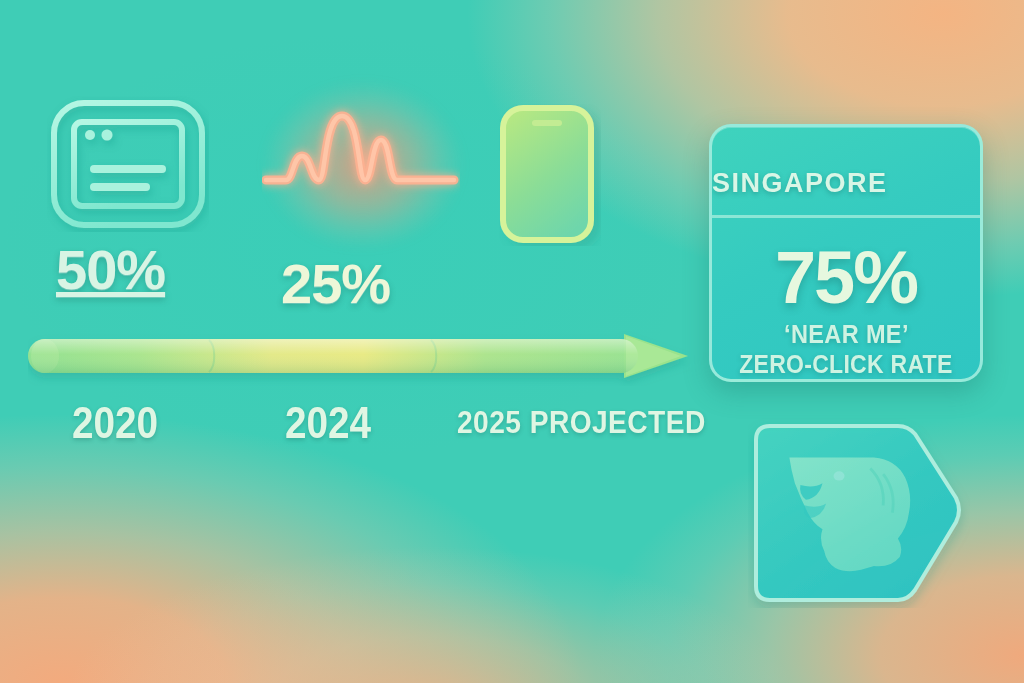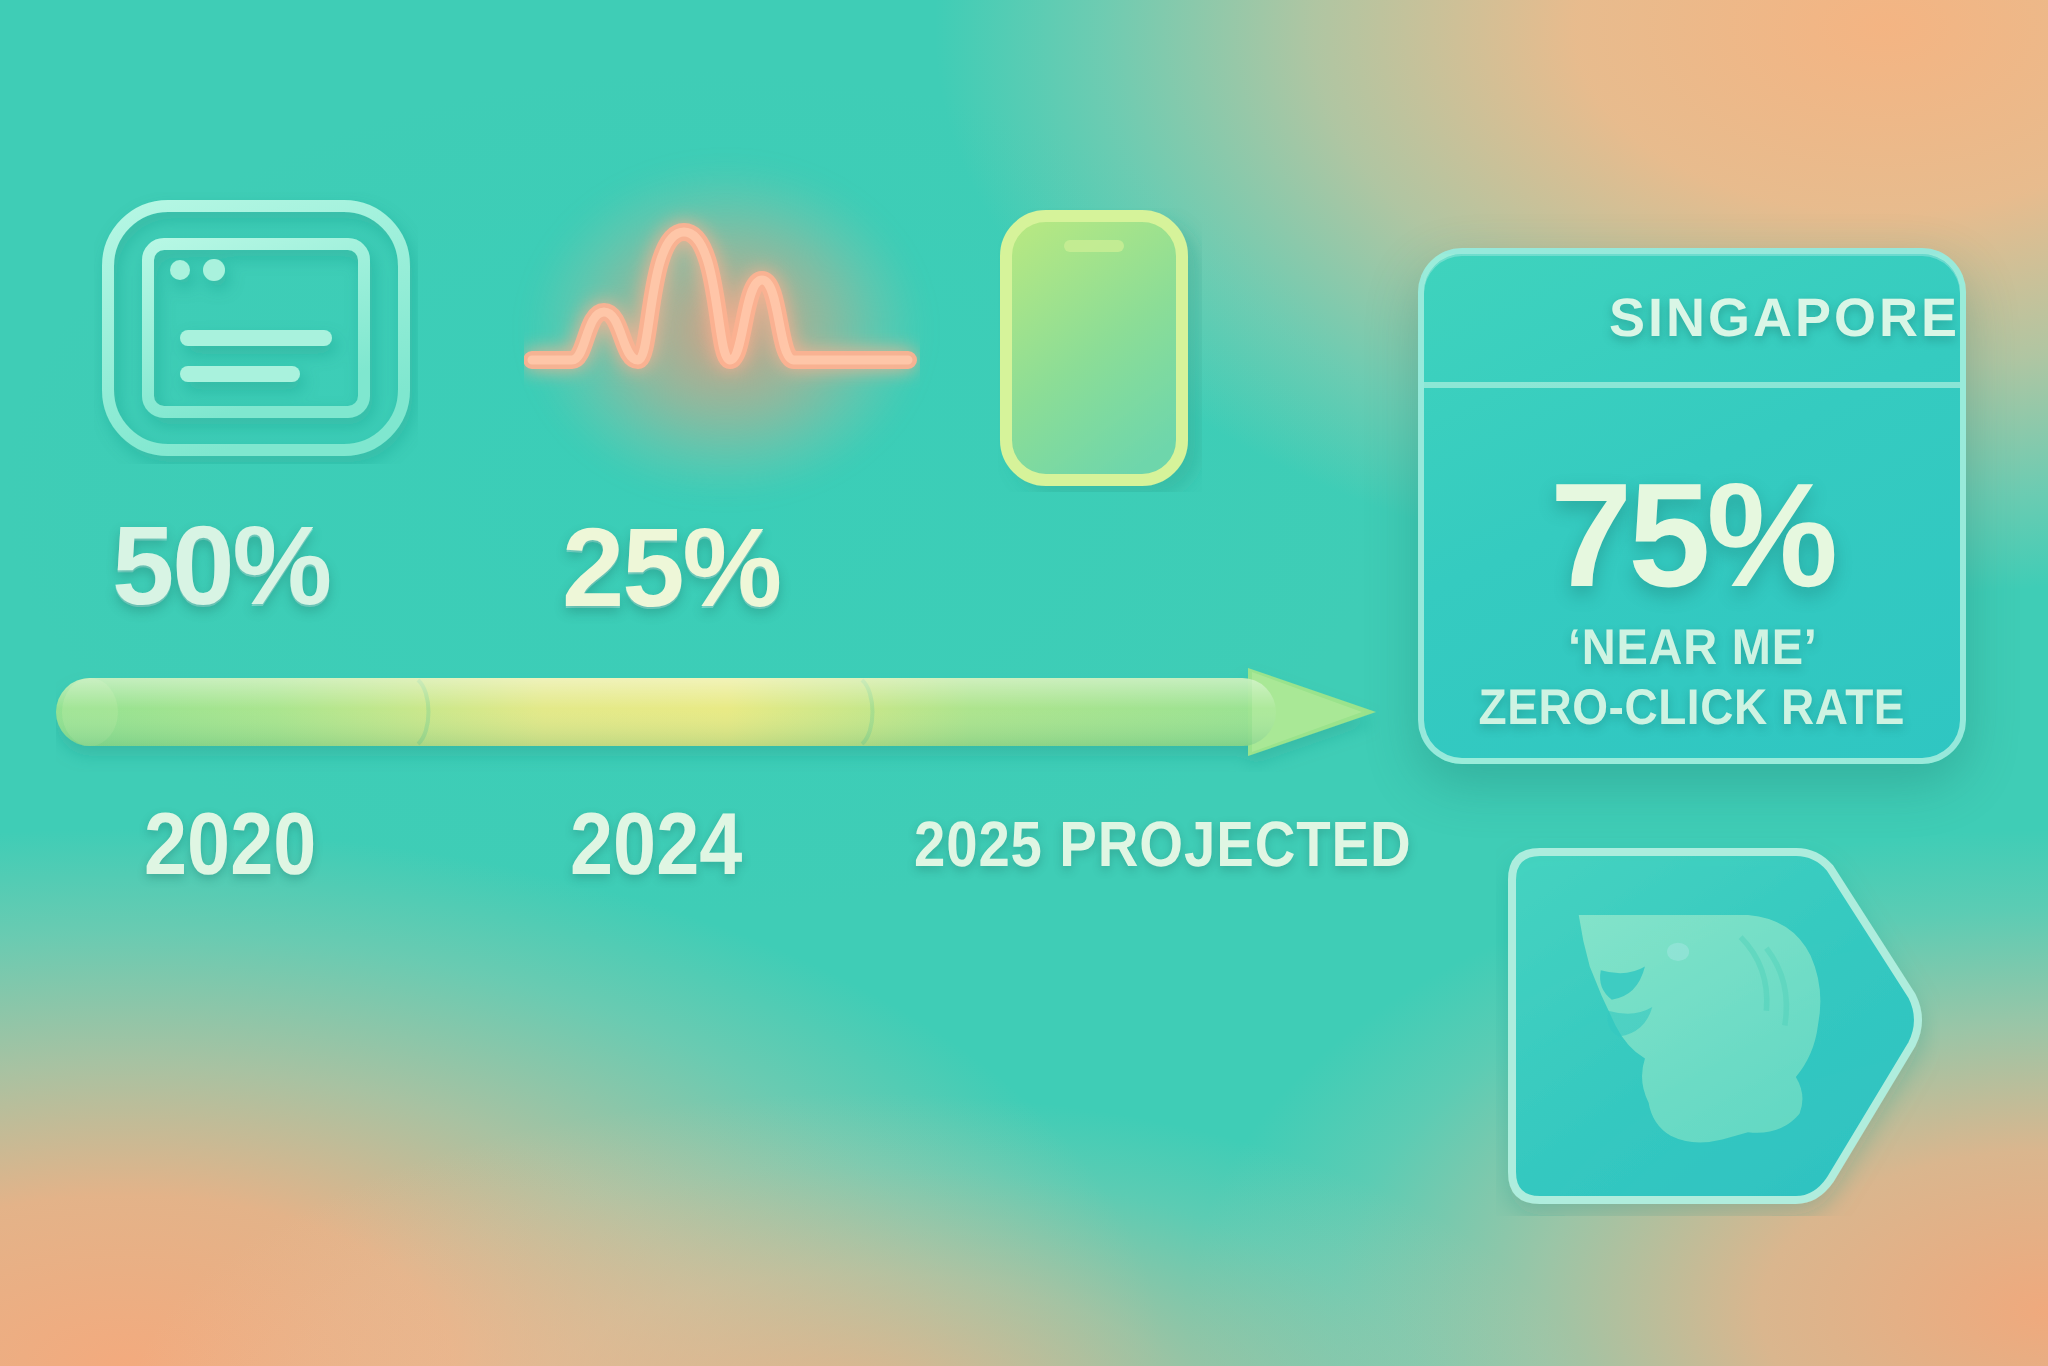--- a/index.html
+++ b/index.html
@@ -108,21 +108,21 @@
     position: absolute;
     font-weight: 700;
     font-size: 56px;
     letter-spacing: -1px;
     color: #ddf5e0;
     text-shadow: 0 3px 6px rgba(20,90,80,0.30),
                  0 1px 0 rgba(255,255,255,0.35);
     white-space: nowrap;
     filter: blur(0.25px);
   }
-  .pct-1 { left: 56px;  top: 250px; color: #d8f4e4; }
+  .pct-1 { left: 56px;  top: 237px; color: #d8f4e4; text-decoration: underline; }
   .pct-2 { left: 281px; top: 251px; color: #eef7d8; }
   .pct-3 { left: 503px; top: 251px; color: #e9f6e0; }
 
   
   .arrow-wrap {
     position: absolute;
     left: 28px; top: 330px;
     width: 662px; height: 56px;
   }
 
@@ -150,37 +150,38 @@
     background: linear-gradient(155deg, #3fd3bd 0%, #35cbc0 45%, #2fc6c2 100%);
     border: 3px solid rgba(190,245,228,0.72);
     box-shadow: 0 10px 26px rgba(25,110,100,0.30),
                 inset 0 1px 0 rgba(255,255,255,0.25);
     overflow: hidden;
   }
   .sg-head {
     height: 64px;
     display: flex;
     align-items: center;
-    justify-content: flex-end;
+    justify-content: flex-start;
     border-bottom: 3px solid rgba(190,245,228,0.62);
+    margin-top: 24px;
   }
   .sg-head-text {
     font-size: 27px;
     font-weight: 700;
     letter-spacing: 1.5px;
     color: #d9f6e6;
     text-shadow: 0 2px 5px rgba(18,95,88,0.35);
   }
   .sg-body {
     height: 182px;
     display: flex;
     flex-direction: column;
     align-items: center;
     justify-content: center;
-    padding-top: 16px;
+    padding-top: 2px;
   }
   .sg-pct {
     font-size: 74px;
     font-weight: 700;
     line-height: 0.95;
     letter-spacing: -2px;
     color: #e6f8df;
     text-shadow: 0 4px 9px rgba(18,95,88,0.33);
   }
   .sg-sub1 {

